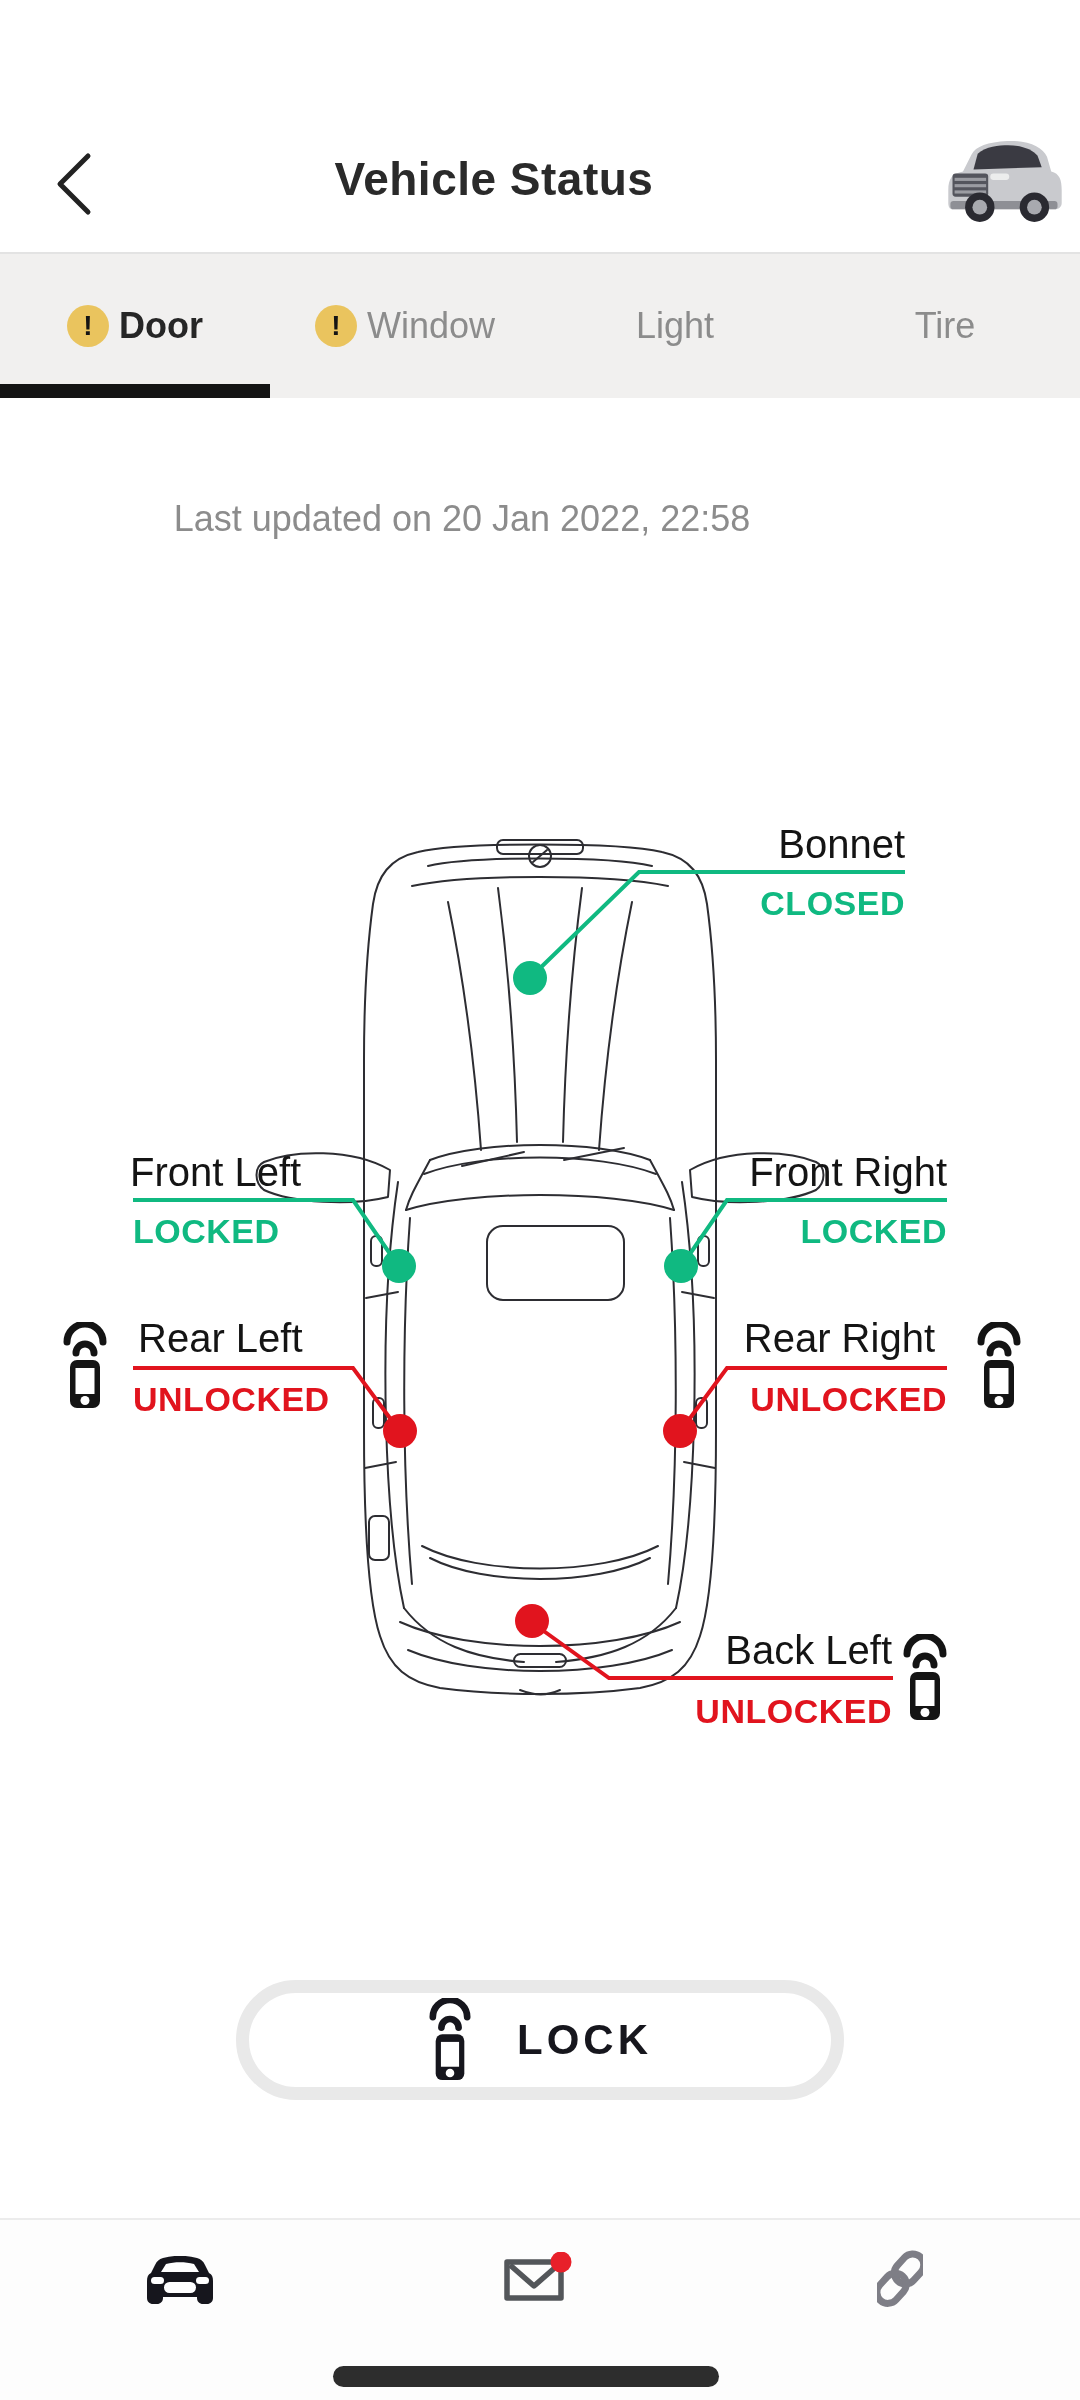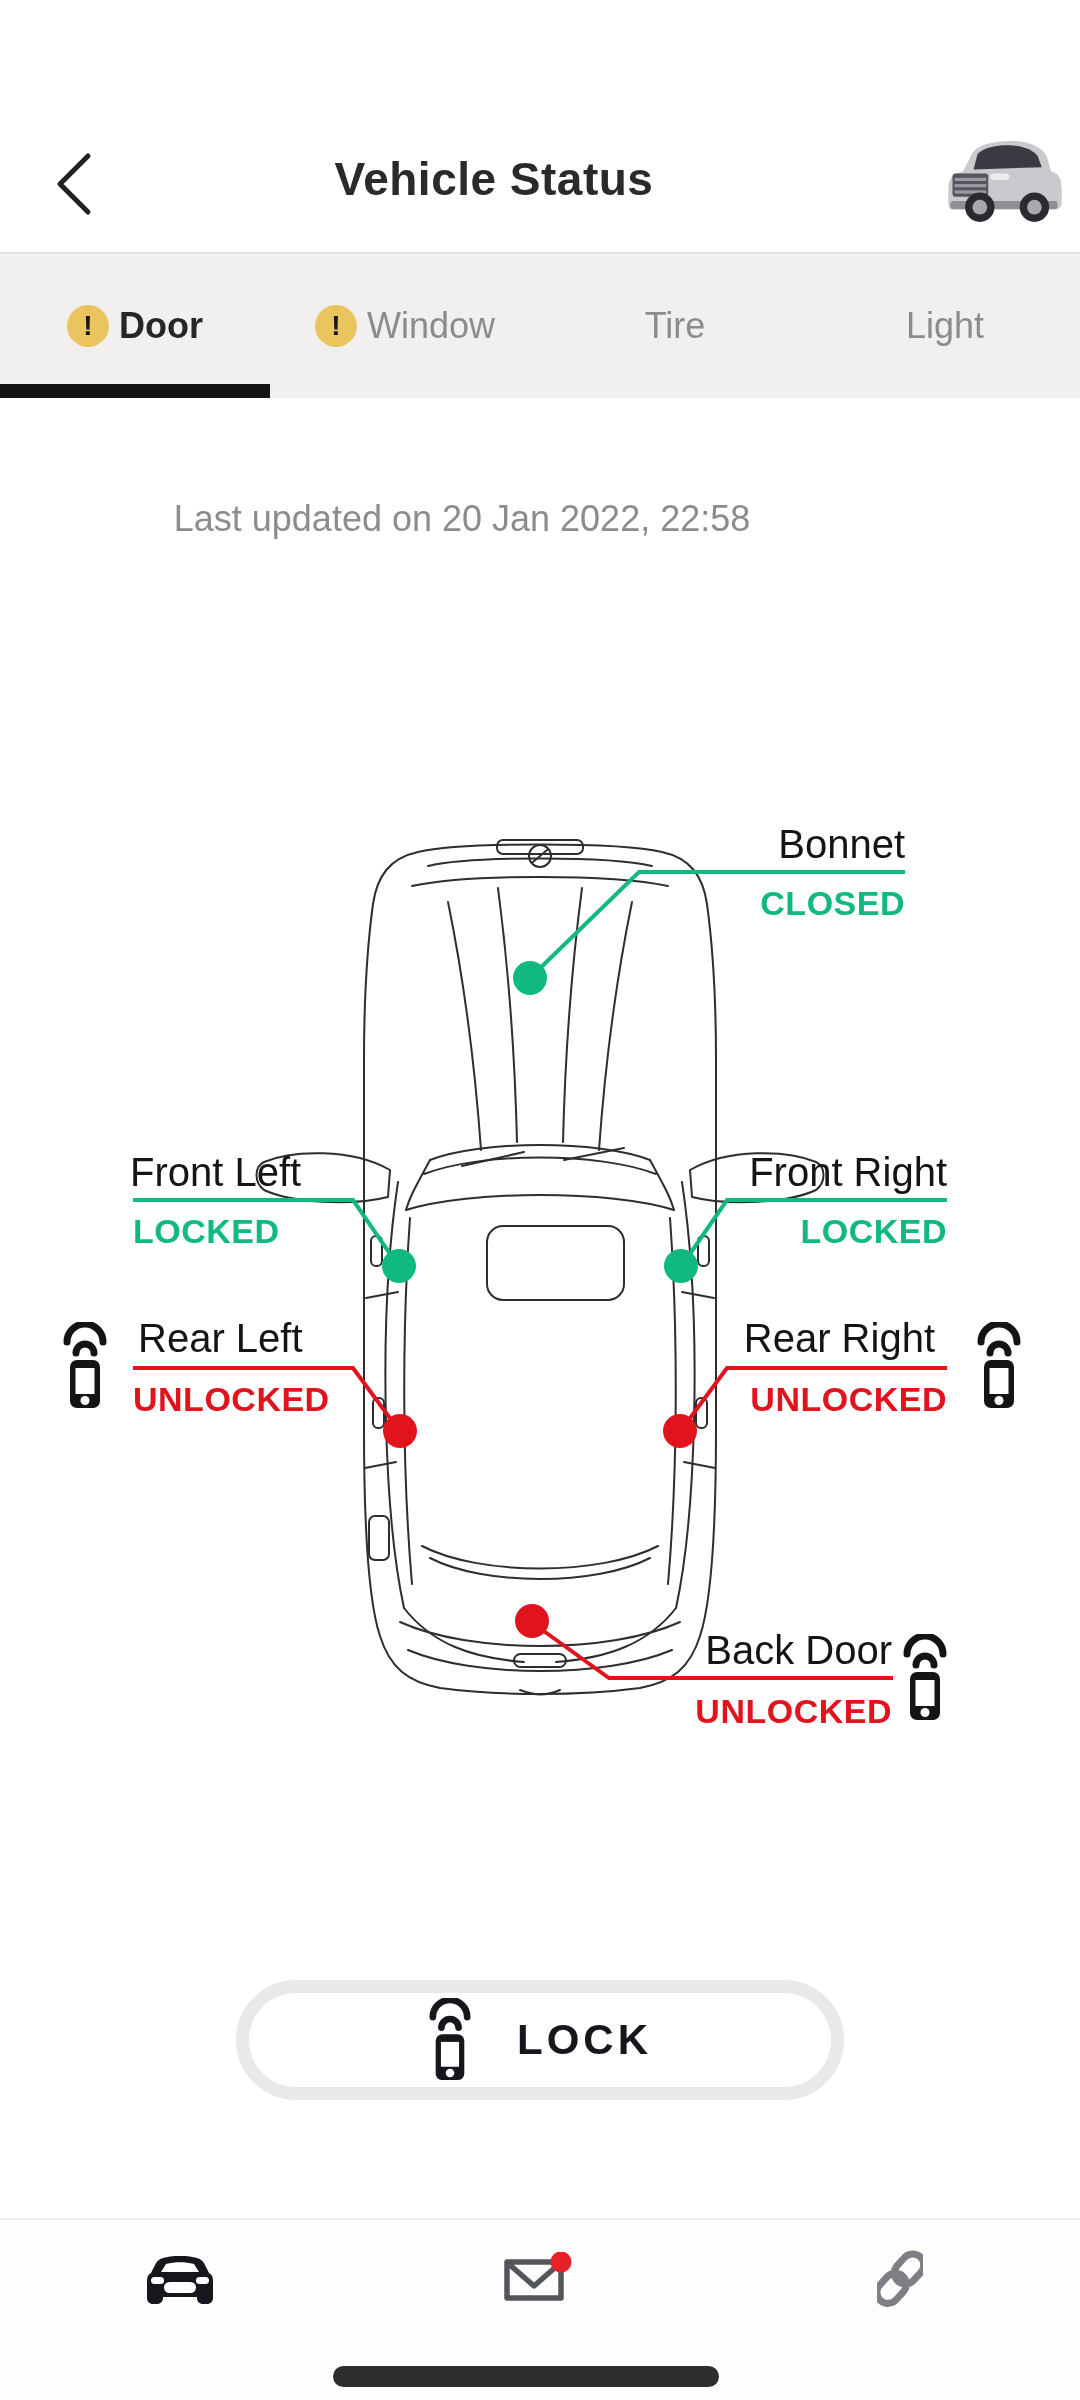--- a/index.html
+++ b/index.html
@@ -87,24 +87,24 @@
 <div class="tabbar">
   <div class="tab active">
     <span class="alert-dot">!</span>
     <span>Door</span>
   </div>
   <div class="tab">
     <span class="alert-dot">!</span>
     <span>Window</span>
   </div>
   <div class="tab">
+    <span>Light</span>
+  </div>
+  <div class="tab">
     <span>Tire</span>
-  </div>
-  <div class="tab">
-    <span>Light</span>
   </div>
   <div class="tab-underline"></div>
 </div>
 
 <div class="updated">Last updated on 20 Jan 2022, 22:58</div>
 
 <svg class="diagram-svg" viewBox="0 0 1080 2400">
   <g class="sketch">
     <path d="M418,852 C460,842 620,842 662,852 C690,858 703,876 707,904 C713,948 716,1010 716,1060 L716,1430 C716,1530 712,1600 700,1636 C690,1668 672,1682 640,1688 C580,1696 500,1696 440,1688 C408,1682 390,1668 380,1636 C368,1600 364,1530 364,1430 L364,1060 C364,1010 367,948 373,904 C377,876 390,858 418,852 Z"></path>
     <rect x="497" y="840" width="86" height="14" rx="6"></rect>
@@ -193,21 +193,21 @@
 <div class="pt-name" style="right:145px;top:1316px;">Rear Right</div>
 <div class="pt-status red" style="right:133px;top:1380px;">UNLOCKED</div>
 
 <svg class="remote-ic" style="left:902px;top:1634px;" viewBox="0 0 46 88">
   <path d="M5,20 A18,18 0 0 1 41,20" fill="none" stroke="#141414" stroke-width="7" stroke-linecap="round"></path>
   <path d="M14,31 A9,9 0 0 1 32,31" fill="none" stroke="#141414" stroke-width="7" stroke-linecap="round"></path>
   <rect x="8" y="38" width="30" height="48" rx="7" fill="#141414"></rect>
   <rect x="13.5" y="46" width="19" height="26" fill="#fff"></rect>
   <circle cx="23" cy="78.5" r="4.5" fill="#fff"></circle>
 </svg>
-<div class="pt-name" style="right:188px;top:1628px;">Back Door</div>
+<div class="pt-name" style="right:188px;top:1628px;">Back Left</div>
 <div class="pt-status red" style="right:188px;top:1692px;">UNLOCKED</div>
 
 <div class="lock-btn">
   <svg width="44" height="84" viewBox="0 0 46 88">
     <path d="M5,20 A18,18 0 0 1 41,20" fill="none" stroke="#16161d" stroke-width="7" stroke-linecap="round"></path>
     <path d="M14,31 A9,9 0 0 1 32,31" fill="none" stroke="#16161d" stroke-width="7" stroke-linecap="round"></path>
     <rect x="8" y="38" width="30" height="48" rx="7" fill="#16161d"></rect>
     <rect x="13.5" y="46" width="19" height="26" fill="#fff"></rect>
     <circle cx="23" cy="78.5" r="4.5" fill="#fff"></circle>
   </svg>

